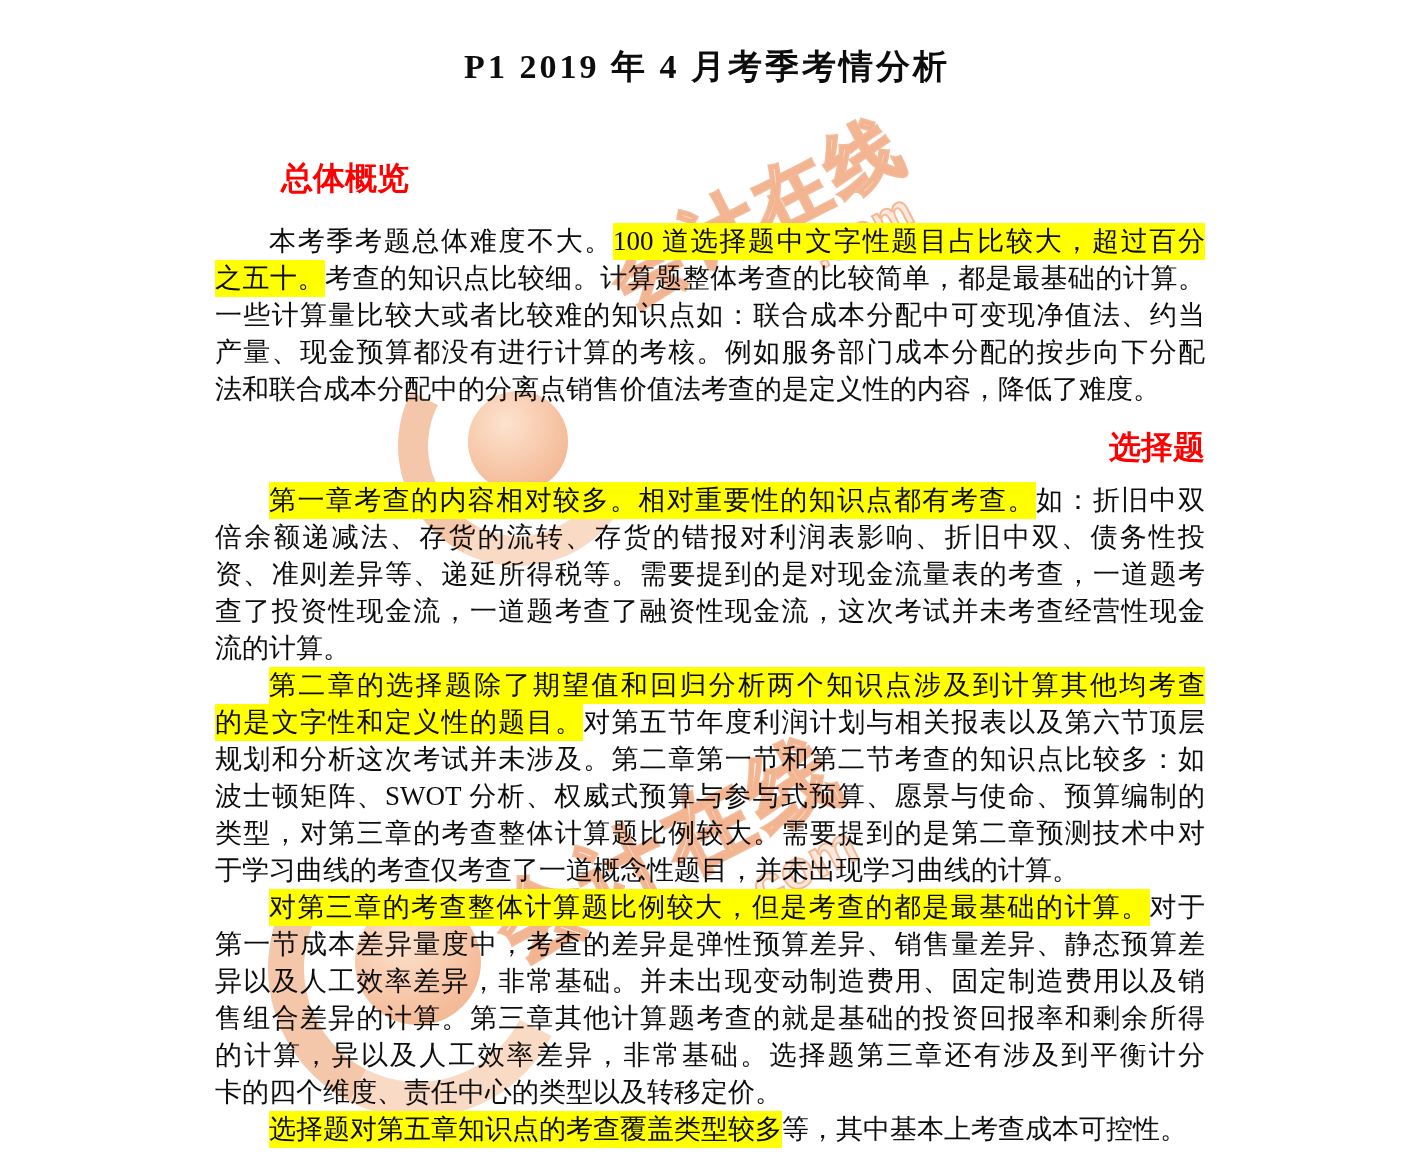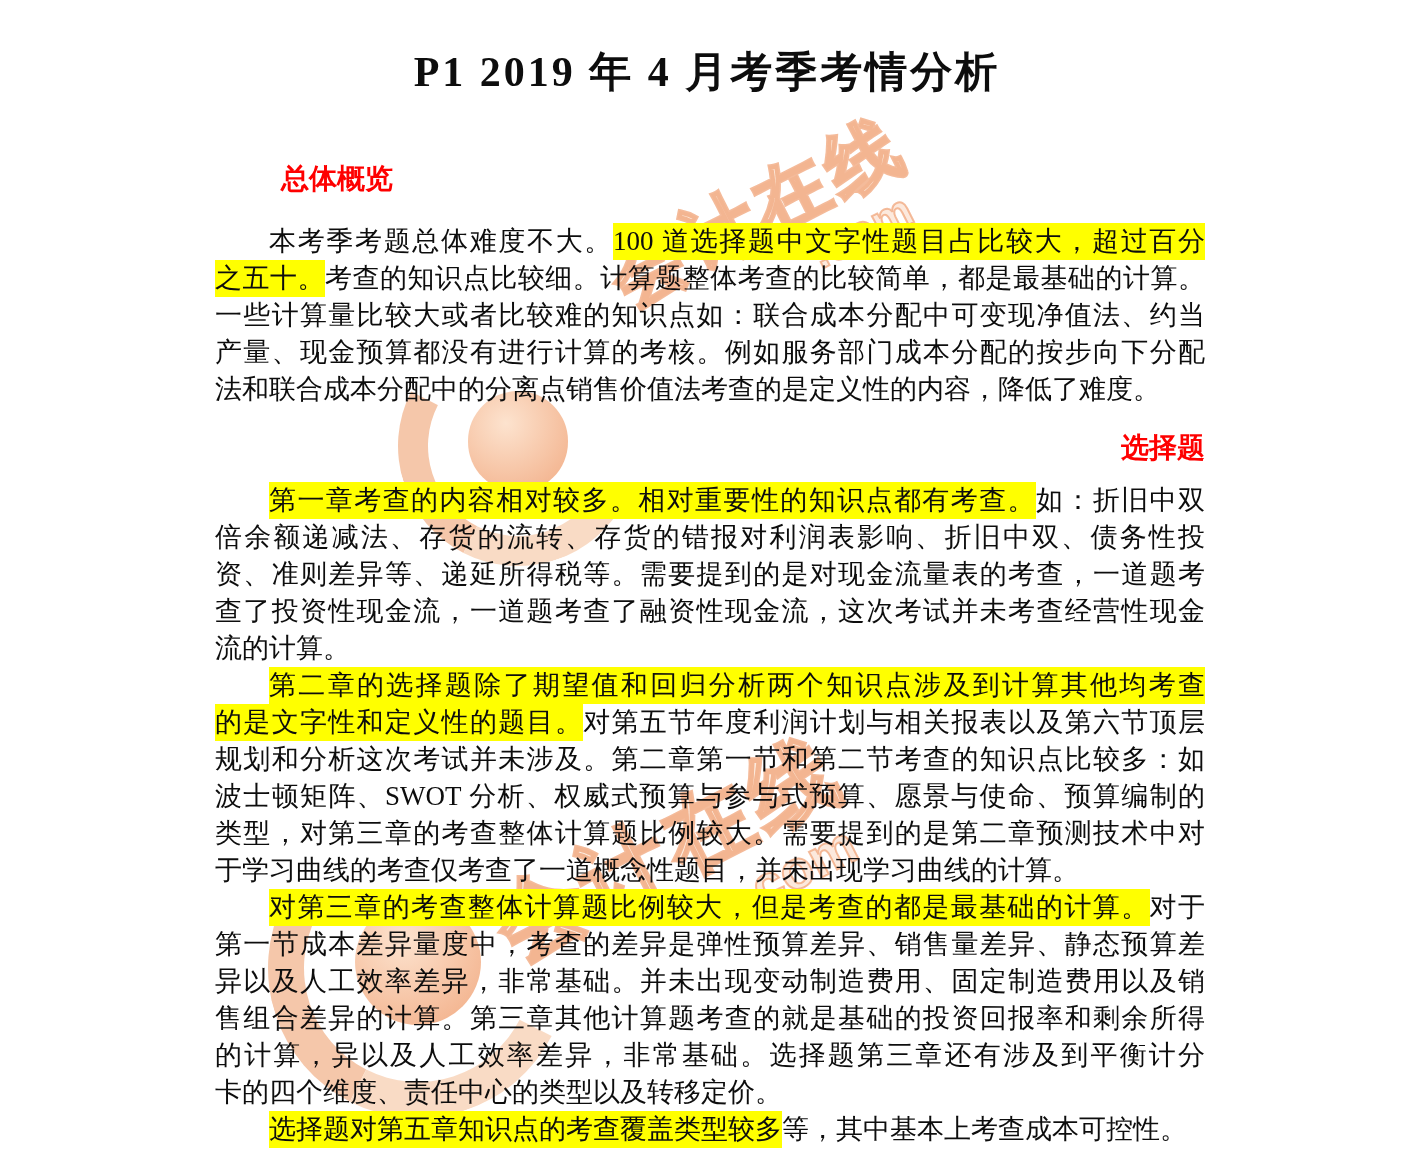--- a/index.html
+++ b/index.html
@@ -74,37 +74,37 @@
 
   
   .title {
     position: absolute;
     z-index: 2;
     left: 0; right: 0;
     top: 44px;
     text-align: center;
     font-family: "Liberation Serif", serif;
     font-weight: bold;
-    font-size: 42px;
+    font-size: 34px;
     letter-spacing: 3px;
     color: var(--text-color);
   }
 
   .doc-body {
     position: absolute;
     z-index: 2;
     left: 215px;
     top: 160px;
     width: 990px;
     color: var(--text-color);
   }
   .heading {
     height: 37px;
     line-height: 37px;
-    font-size: 28px;
+    font-size: 32px;
     font-weight: bold;
     color: var(--heading-red);
     padding-left: 66px;
   }
   .section:nth-child(1) .heading { margin-bottom: 26px; }
   .section + .section .heading { margin-top: 21px; margin-bottom: 16px; text-align: right; }
 
   .para { margin: 0; }
   .line {
     height: 37px;

